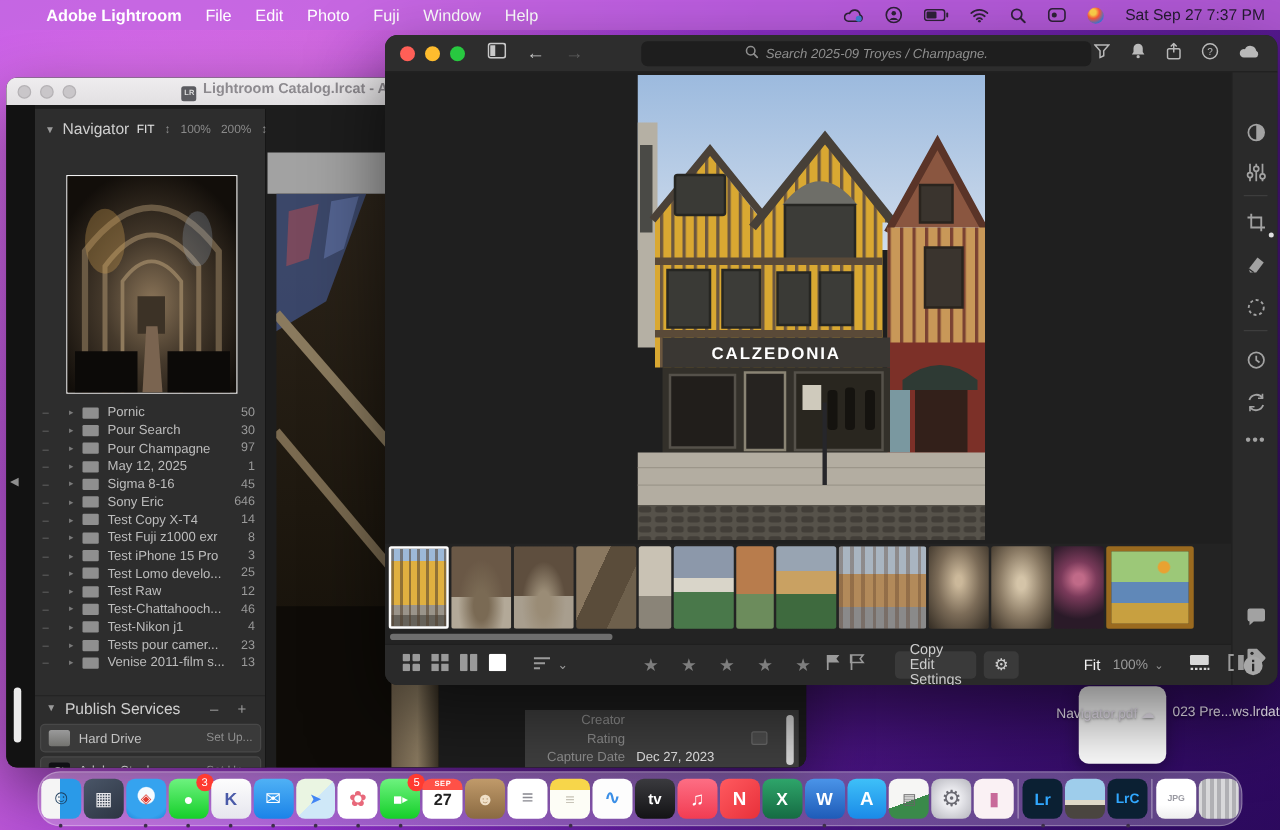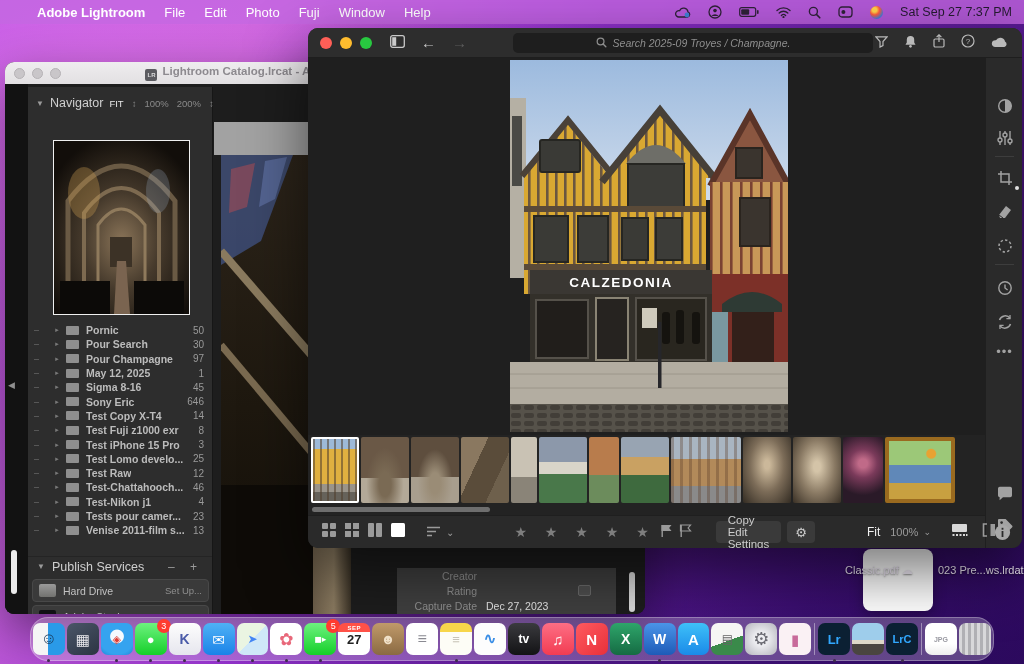--- a/index.html
+++ b/index.html
@@ -42,40 +42,40 @@
   .nav-tri { color:#9a9a9a; font-size:8px; }
   .nav-title { color:#cfcfcf; font-size:12.5px; }
   .nav-zooms { margin-left:auto; display:flex; gap:8px; font-size:9.5px; color:#8a8a8a; align-items:center; }
   .nav-fit { color:#e8e8e8; }
   .nav-thumb { position:absolute; left:25px; top:53px; width:137px; height:175px; border:1px solid #f0f0f0; background:#14100c; }
   .folderlist { position:absolute; left:0; top:236px; width:100%; }
   .folder-row { display:flex; align-items:center; height:14.3px; font-size:10.5px; color:#bcbcbc; padding:0 8px 0 6px; }
   .f-dash { color:#6f6f6f; width:16px; font-size:9px; }
   .f-disc { color:#7a7a7a; width:14px; font-size:7px; text-align:center; }
   .f-ico { width:13px; height:9px; background:#8f8f8f; border-radius:1px; margin:0 7px 0 2px; flex:none; }
-  .f-name { white-space:nowrap; overflow:hidden;font-weight:bold; }
+  .f-name { white-space:nowrap; overflow:hidden; }
   .f-count { margin-left:auto; color:#9a9a9a; font-size:10px; }
   .smart-row { display:flex; align-items:center; height:15px; font-size:10.5px; color:#c4c4c4; padding-left:28px; gap:8px; }
   .smart-ico { width:13px; height:9px; border:1px solid #8f8f8f; border-radius:1px; position:relative; }
   .smart-ico::after { content:""; position:absolute; left:2px; top:3px; width:7px; height:1px; background:#8f8f8f; }
   .pub-header { position:absolute; left:0; top:469px; width:100%; height:20px; display:flex; align-items:center; gap:7px; padding:0 9px;
     border-top:1px solid #242424; }
   .pub-title { color:#cfcfcf; font-size:12.5px; }
   .pub-pm { margin-left:auto; color:#9a9a9a; font-size:12px; letter-spacing:6px; }
   .publist { position:absolute; left:4px; top:492px; width:177px; }
   .pub-row { height:23px; margin-bottom:3px; background:#3a3a3a; border:1px solid #484848; border-radius:4px;
     display:flex; align-items:center; padding:0 6px; gap:7px; }
   .pub-icon { width:17px; height:13px; border-radius:2px; flex:none; color:#fff; font-size:8px; font-weight:bold;
     display:flex; align-items:center; justify-content:center; }
   .pub-name { color:#c2c2c2; font-size:10.5px; white-space:nowrap; }
   .pub-sub { color:#8a8a8a; font-size:9px; white-space:nowrap; overflow:hidden; }
   .pub-action { margin-left:auto; color:#8f8f8f; font-size:9.5px; white-space:nowrap; }
   .c-loupe-top { position:absolute; left:209px; top:38px; width:431px; height:33px; background:#a2a2a2; }
   .c-loupe-img { position:absolute; left:216px; top:71px; width:130px; height:459px; }
-  .c-meta { position:absolute; left:392px; top:484px; width:219px; height:46px; background:#3f3f3f; font-size:10.5px; }
+  .c-meta { position:absolute; left:415px; top:484px; width:219px; height:46px; background:#3f3f3f; font-size:10.5px; }
   .md-row { display:flex; align-items:center; height:15px; }
   .md-label { width:80px; text-align:right; color:#8f8f8f; }
   .md-value { margin-left:9px; color:#e2e2e2; }
   .md-btn { position:absolute; left:181px; top:17px; width:13px; height:11px; background:#4f4f4f; border:1px solid #6a6a6a; border-radius:2px; }
   .c-scrollbar { position:absolute; left:624px; top:488px; width:6px; height:40px; background:#d8d8d8; border-radius:3px; }
 
   
   .left-scroll { left:11px; top:550px; width:6px; height:44px; background:#ececec; border-radius:3px; }
   .white-corner { left:863px; top:549px; width:70px; height:62px; background:#fff; border-radius:8px; box-shadow:0 4px 14px rgba(0,0,0,.3); }
   .desk-label { color:#f3ecfa; font-size:11px; text-shadow:0 1px 2px rgba(0,0,0,.55); white-space:nowrap; }
@@ -435,21 +435,21 @@
           </div>
         </div>
       <span class="md-btn"></span>
     </div>
     <div class="c-scrollbar"></div>
   </div>
 </div>
 
 <div class="abs left-scroll"></div>
 <div class="abs white-corner"></div>
-<span class="abs desk-label" style="left:845px; top:564px;"><span>Classic.pdf</span> <span style="opacity:.8">☁</span></span>
+<span class="abs desk-label" style="left:845px; top:564px;"><span>Navigator.pdf</span> <span style="opacity:.8">☁</span></span>
 <span class="abs desk-label" style="left:938px; top:564px;"><span>023 Pre...ws.lrdata</span></span>
 
 <div class="abs lrwin">
   <div class="lr-titlebar">
     <span class="tl r"></span>
     <span class="tl y"></span>
     <span class="tl g"></span>
     <div class="lr-nav">
       <span><svg width="15" height="13" viewBox="0 0 15 13">
             <rect x="0.7" y="0.7" width="13.6" height="11.6" rx="2" fill="none" stroke="#c9c9c9" stroke-width="1.3"></rect>

